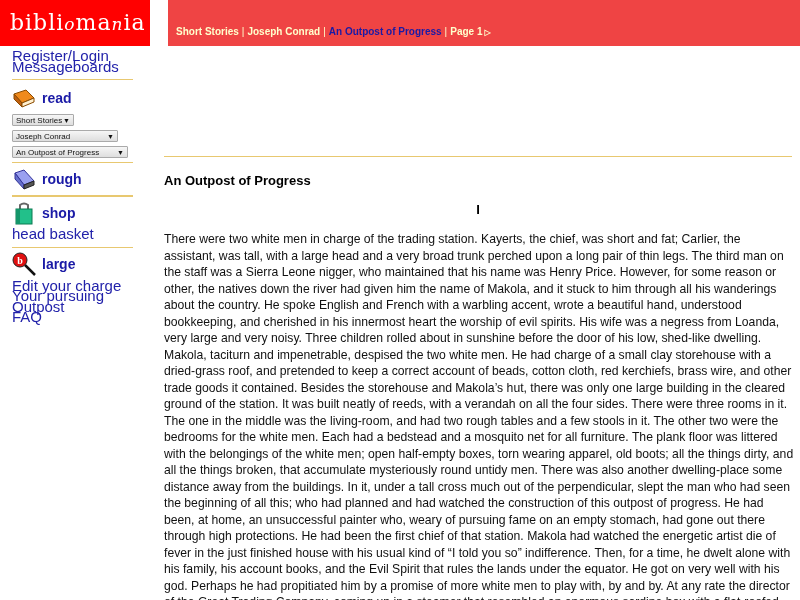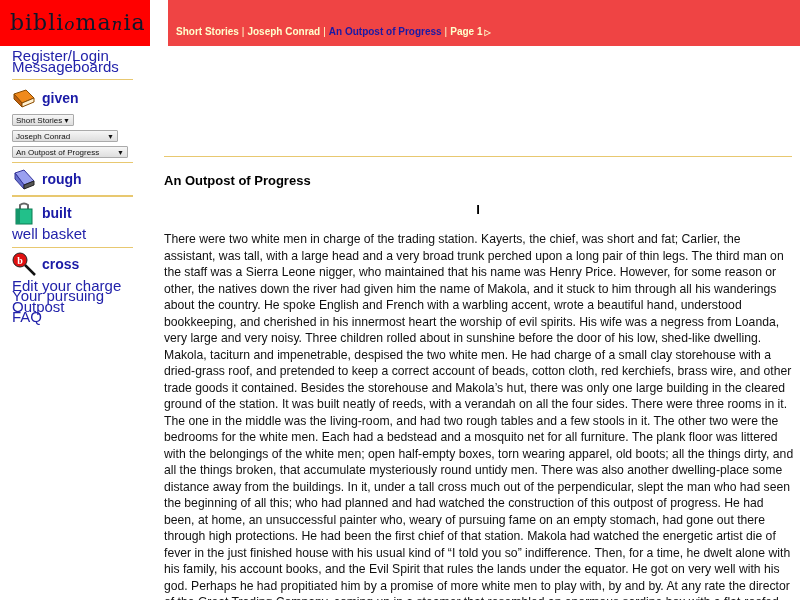--- a/index.html
+++ b/index.html
@@ -1,21 +1,21 @@
 <!DOCTYPE html>
 <html><head>
 <meta charset="utf-8">
 <style>
   * { margin: 0; padding: 0; box-sizing: border-box; }
   html, body { width: 800px; height: 600px; overflow: hidden; background: #ffffff; }
   body { font-family: "Liberation Sans", sans-serif; color: #000; position: relative; }
 
   .header { position: absolute; left: 0; top: 0; width: 800px; height: 46px; }
   .logo { position: absolute; left: 0; top: 0; width: 150px; height: 46px; background: #ff0000;
-          color: #0f172a; font-family: "DejaVu Serif", serif; font-size: 22px; letter-spacing: 1px;
+          color: #ffffff; font-family: "DejaVu Serif", serif; font-size: 22px; letter-spacing: 1px;
           padding: 10px 0 0 10px; white-space: nowrap; }
   .logo i { font-style: italic; font-size: 17px; }
   .header-gap { position: absolute; left: 150px; top: 0; width: 2px; height: 46px; background: #ffffff; }
   .topbar { position: absolute; left: 168px; top: 0; width: 648px; height: 46px; background: #ef4444; }
   .crumbs { position: absolute; left: 8px; top: 26px; font-size: 10px; font-weight: bold; color: #ffffcc; white-space: nowrap; }
   .crumbs .sep { color: #ffffcc; margin: 0 3px; font-weight: normal; }
   .crumbs .current { color: #1a1aa6; }
   .crumbs .arrow { color: #ffffcc; font-size: 8px; margin-left: 2px; }
 
   .sidebar { position: absolute; left: 0; top: 46px; width: 150px; }
@@ -55,21 +55,21 @@
     <a>Messageboards</a>
   </div>
   <div class="divider" style="margin-top:7px;"></div>
 
   <div class="nav-item" style="margin-top:2px;">
     <svg class="icon" viewBox="0 0 24 24">
       <path d="M2 8 L14 4 L22 12 L10 17 Z" fill="#f08a1c" stroke="#8a4a00" stroke-width="1"></path>
       <path d="M2 8 L2 13 L10 21 L10 17 Z" fill="#c06010" stroke="#8a4a00" stroke-width="1"></path>
       <path d="M10 17 L22 12 L22 16 L10 21 Z" fill="#fff0d0" stroke="#8a4a00" stroke-width="1"></path>
     </svg>
-    <span class="label">given</span>
+    <span class="label">read</span>
   </div>
   <div class="selects">
     <div class="sel" style="width:62px;">
       <span>Short Stories</span>
       <span class="tri">▼</span>
     </div>
     <div class="sel" style="width:106px;">
       <span>Joseph Conrad</span>
       <span class="tri">▼</span>
     </div>
@@ -91,34 +91,34 @@
   <div class="divider"></div>
 
   <div class="divider"></div>
 
   <div class="nav-item">
     <svg class="icon" viewBox="0 0 24 24">
       <path d="M8 8 L8 4 Q12 1 16 4 L16 8" fill="none" stroke="#666" stroke-width="2"></path>
       <rect x="4" y="8" width="16" height="15" fill="#22c08a" stroke="#0a7a50" stroke-width="1"></rect>
       <rect x="4" y="8" width="4" height="15" fill="#14966a"></rect>
     </svg>
-    <span class="label">built</span>
+    <span class="label">shop</span>
   </div>
   <div class="side-links" style="padding-top:0;">
-    <a>well basket</a>
+    <a>head basket</a>
   </div>
   <div class="divider" style="margin-top:7px;"></div>
 
   <div class="nav-item">
     <svg class="icon" viewBox="0 0 24 24">
       <line x1="13" y1="13" x2="23" y2="23" stroke="#111" stroke-width="2.5"></line>
       <circle cx="8" cy="8" r="7" fill="#e01010" stroke="#222" stroke-width="1"></circle>
       <text x="8" y="12" font-size="10" text-anchor="middle" fill="#fff" font-family="Liberation Serif, serif" font-weight="bold">b</text>
     </svg>
-    <span class="label">cross</span>
+    <span class="label">large</span>
   </div>
   <div class="side-links" style="padding-top:1px;">
     <a>Edit your charge</a>
     <a>Your pursuing</a>
     <a>Outpost</a>
     <a>FAQ</a>
   </div>
 </div>
 
 <div class="content">

